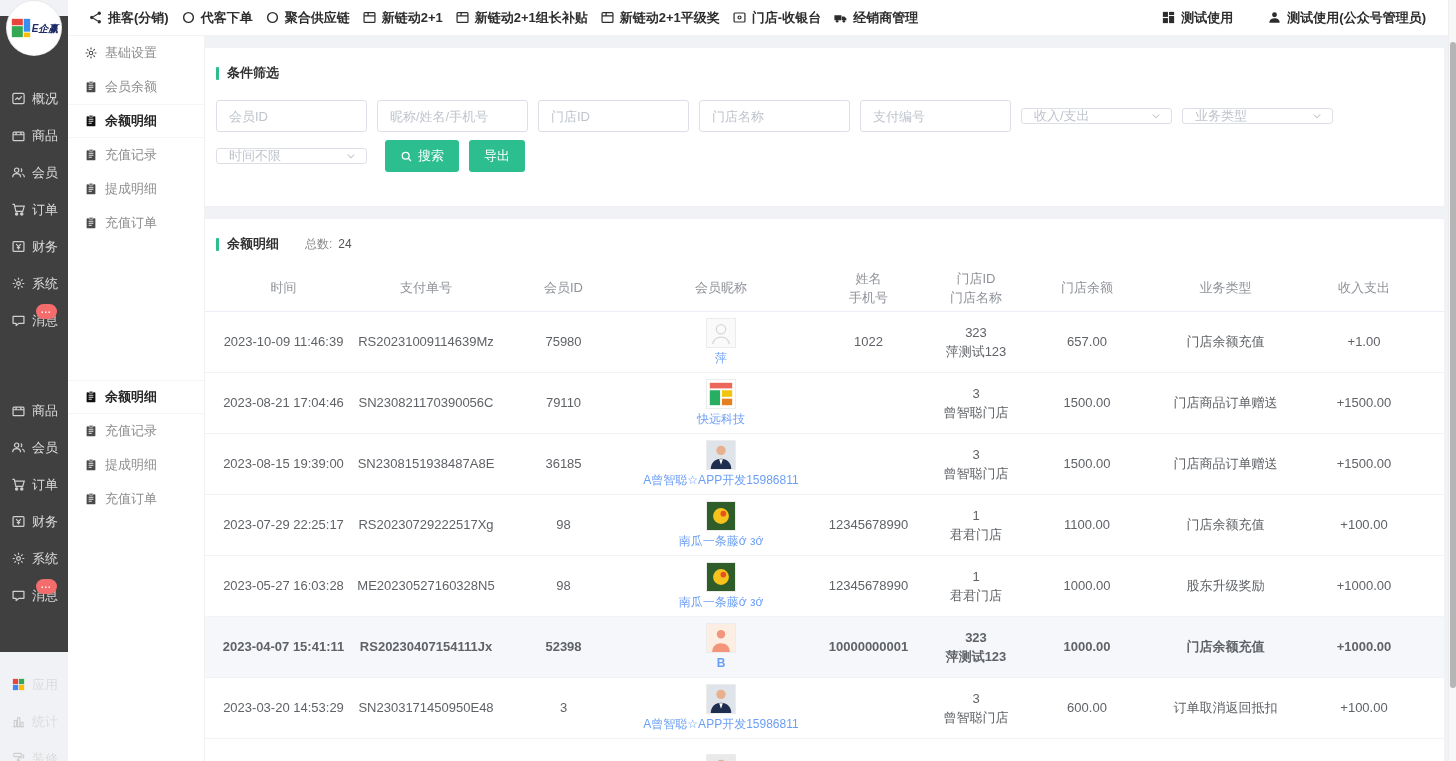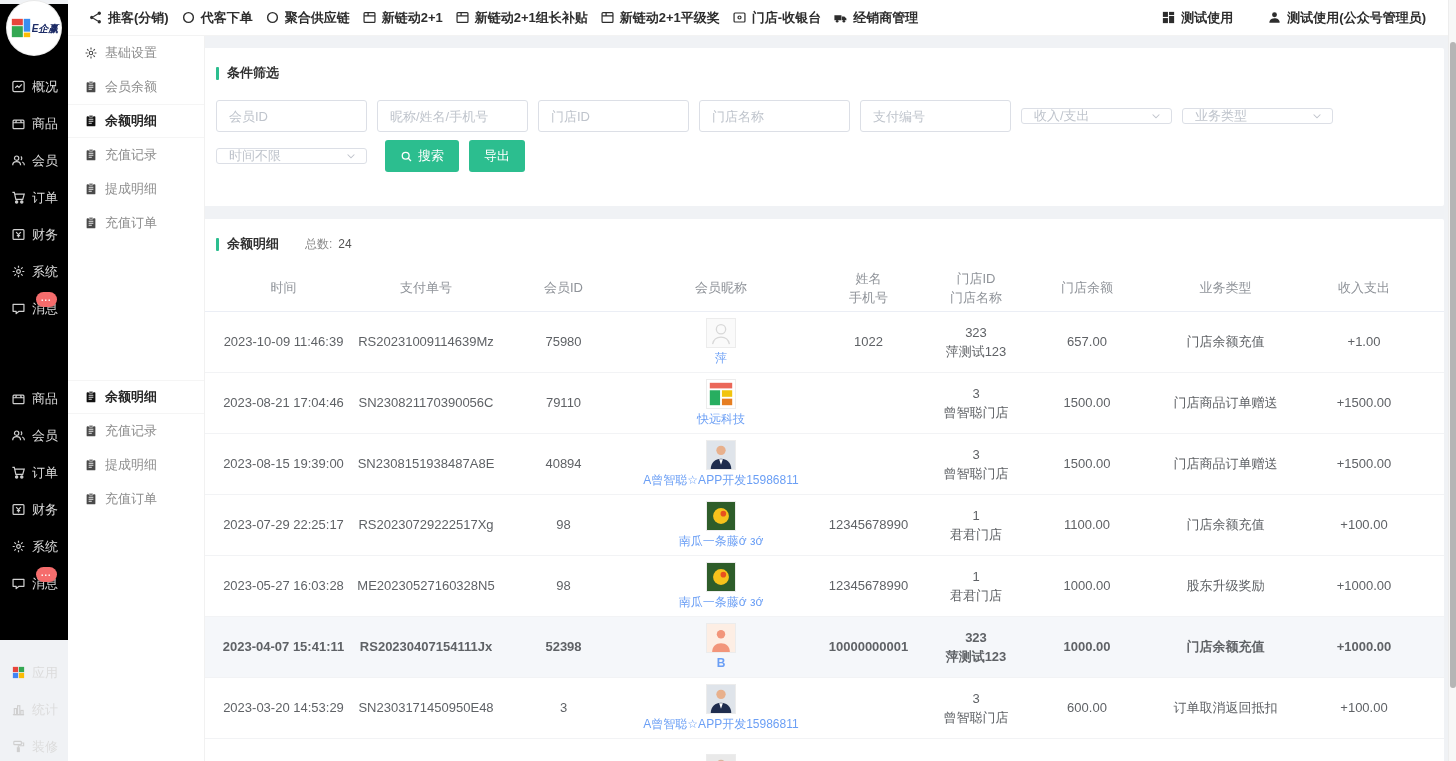--- a/index.html
+++ b/index.html
@@ -11,21 +11,21 @@
   .topbar{position:absolute;left:68px;top:0;right:8px;height:36px;background:#fff;
     display:flex;align-items:center;justify-content:space-between;padding:0 22px 0 20px;
     box-sizing:border-box;z-index:4;border-bottom:1px solid #f3f3f3;}
   .topmenu{display:flex;align-items:flex-end;gap:12px;}
   .menu-item{display:flex;align-items:center;gap:5px;font-size:13px;font-weight:700;color:#2d2d2d;cursor:pointer;white-space:nowrap;}
   .menu-item .icon{width:15px;height:15px;color:#2d2d2d;flex:0 0 auto;}
   .topright{display:flex;align-items:center;gap:34px;}
   .topright .menu-item{font-weight:600;}
 
   
-  .sidebar{position:absolute;left:0;top:4px;width:68px;height:636px;background:#000000;z-index:5;padding-top:64px;box-sizing:border-box;}
+  .sidebar{position:absolute;left:0;top:16px;width:68px;height:636px;background:#404040;z-index:5;padding-top:64px;box-sizing:border-box;}
   .sgroup.g2{margin-top:53px;}
   .sgroup.g3{margin-top:52px;}
   .side-item{height:37px;display:flex;align-items:center;padding-left:11px;gap:6px;
     color:#dcdcdc;font-size:13px;cursor:pointer;position:relative;}
   .side-item .icon{width:15px;height:15px;color:#cfcfcf;flex:0 0 auto;}
   .badge{position:absolute;top:2px;left:36px;background:#f56c6c;color:#fff;border-radius:9px;
     font-size:9px;line-height:1;padding:2px 5px 4px;letter-spacing:1px;font-weight:700;}
 
   
   .logo{position:absolute;left:7px;top:1px;width:54px;height:54px;border-radius:50%;background:#fff;
@@ -612,21 +612,21 @@
               <span class="l1">3</span>
               <span class="l2">曾智聪门店</span>
             </div>
             <div class="cell">1500.00</div>
             <div class="cell">门店商品订单赠送</div>
             <div class="cell">+1500.00</div>
           </div>
           <div class="trow">
             <div class="cell">2023-08-15 19:39:00</div>
             <div class="cell">SN2308151938487A8E</div>
-            <div class="cell">40894</div>
+            <div class="cell">36185</div>
             <div class="cell nick">
               <div class="avatar">
                 <svg viewBox="0 0 30 30">
                   <rect width="30" height="30" fill="#dfe4ea"></rect>
                   <circle cx="15" cy="10" r="5" fill="#e8b08c"></circle>
                   <path d="M4 30c0-7 5-11 11-11s11 4 11 11z" fill="#1f2d4e"></path>
                   <path d="M13 19.5h4l-2 6z" fill="#fff"></path>
                 </svg>
               </div>
               <span class="nick-link">A曾智聪☆APP开发15986811</span>

